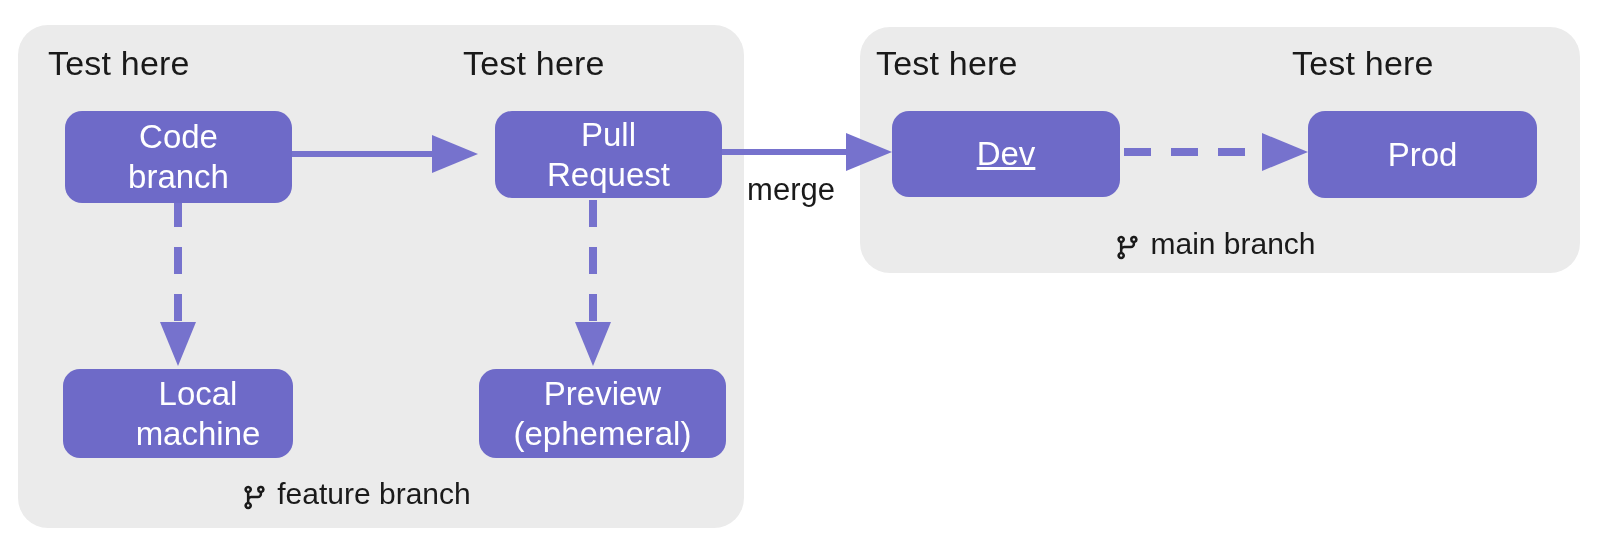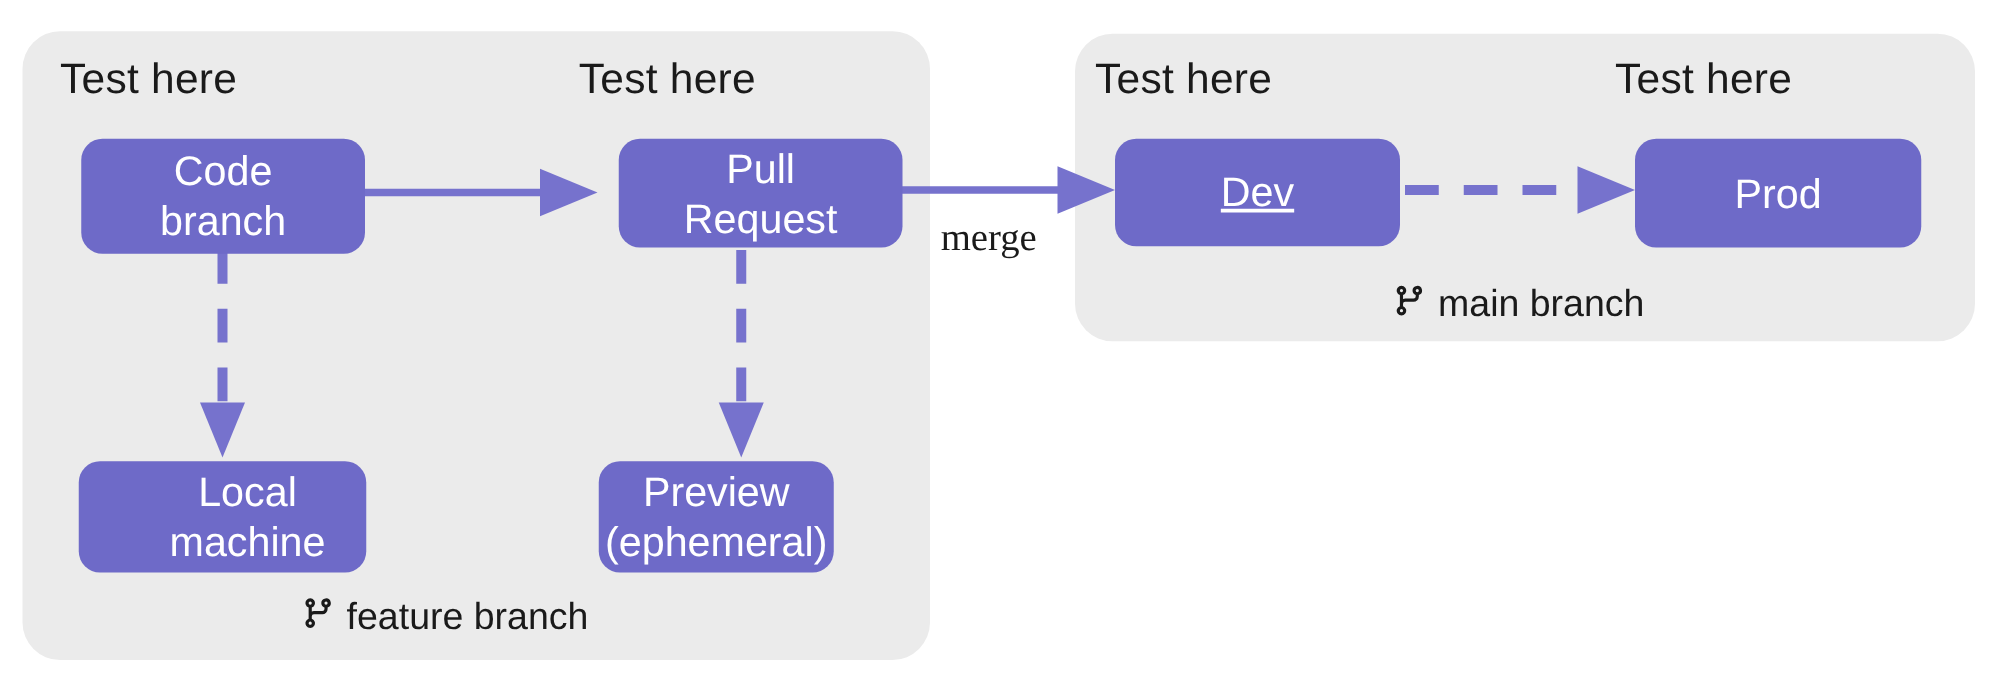--- a/index.html
+++ b/index.html
@@ -45,37 +45,37 @@
     justify-content:center;
     text-align:center;
     font-size:33px;
     line-height:40px;
   }
   .n-code{left:65px;top:111px;width:227px;height:92px;}
   .n-pr{left:479px;top:111px;width:227px;height:87px;margin-left:16px;}
   .n-dev{left:892px;top:111px;width:228px;height:86px;text-decoration:underline;}
   .n-prod{left:1308px;top:111px;width:229px;height:87px;}
   .n-local{left:63px;top:369px;width:230px;height:89px;padding-left:40px;}
-  .n-preview{left:479px;top:369px;width:188px;height:89px;}
+  .n-preview{left:479px;top:369px;width:247px;height:89px;}
   .edges{position:absolute;left:0;top:0;width:1600px;height:556px;pointer-events:none;}
   .arrow-line{stroke:var(--arrow);stroke-width:6;fill:none;}
   .arrow-line.thick{stroke-width:8;}
   .arrow-line.dashed{stroke-dasharray:27 20;}
   .arrow-head{fill:var(--arrow);stroke:none;}
   .edge-label{
     position:absolute;
     width:160px;
     text-align:center;
     font-size:31px;
     color:var(--label-text);
   }
   .branch-label{
     position:absolute;
     display:flex;
-    align-items:flex-start;
+    align-items:flex-end;
     justify-content:center;
     gap:9px;
     font-size:30px;
     color:var(--label-text);
     width:300px;
   }
   .branch-label svg{width:27px;height:27px;fill:var(--label-text);}
 </style>
 </head>
 <body>
@@ -131,21 +131,21 @@
   </div>
   <div class="node n-local">
     <div>Local</div>
     <div>machine</div>
   </div>
   <div class="node n-preview">
     <div>Preview</div>
     <div>(ephemeral)</div>
   </div>
 
-  <div class="edge-label" style="left:711px;top:172px;font-family:Liberation Serif, serif;">merge</div>
+  <div class="edge-label" style="left:711px;top:172px;">merge</div>
 
   <div class="branch-label" style="left:206px;top:477px;">
     <svg viewBox="0 0 16 16">
         <path d="M9.5 3.25a2.25 2.25 0 1 1 3 2.122V6A2.5 2.5 0 0 1 10 8.5H6a1 1 0 0 0-1 1v1.128a2.251 2.251 0 1 1-1.5 0V5.372a2.25 2.25 0 1 1 1.5 0v1.836A2.493 2.493 0 0 1 6 7h4a1 1 0 0 0 1-1v-.628A2.25 2.25 0 0 1 9.5 3.25Zm-6 0a.75.75 0 1 0 1.5 0 .75.75 0 0 0-1.5 0Zm8.25-.75a.75.75 0 1 0 0 1.5.75.75 0 0 0 0-1.5ZM4.25 12a.75.75 0 1 0 0 1.5.75.75 0 0 0 0-1.5Z"></path>
       </svg>
     <span>feature branch</span>
   </div>
   <div class="branch-label" style="left:1065px;top:227px;">
     <svg viewBox="0 0 16 16">
         <path d="M9.5 3.25a2.25 2.25 0 1 1 3 2.122V6A2.5 2.5 0 0 1 10 8.5H6a1 1 0 0 0-1 1v1.128a2.251 2.251 0 1 1-1.5 0V5.372a2.25 2.25 0 1 1 1.5 0v1.836A2.493 2.493 0 0 1 6 7h4a1 1 0 0 0 1-1v-.628A2.25 2.25 0 0 1 9.5 3.25Zm-6 0a.75.75 0 1 0 1.5 0 .75.75 0 0 0-1.5 0Zm8.25-.75a.75.75 0 1 0 0 1.5.75.75 0 0 0 0-1.5ZM4.25 12a.75.75 0 1 0 0 1.5.75.75 0 0 0 0-1.5Z"></path>

